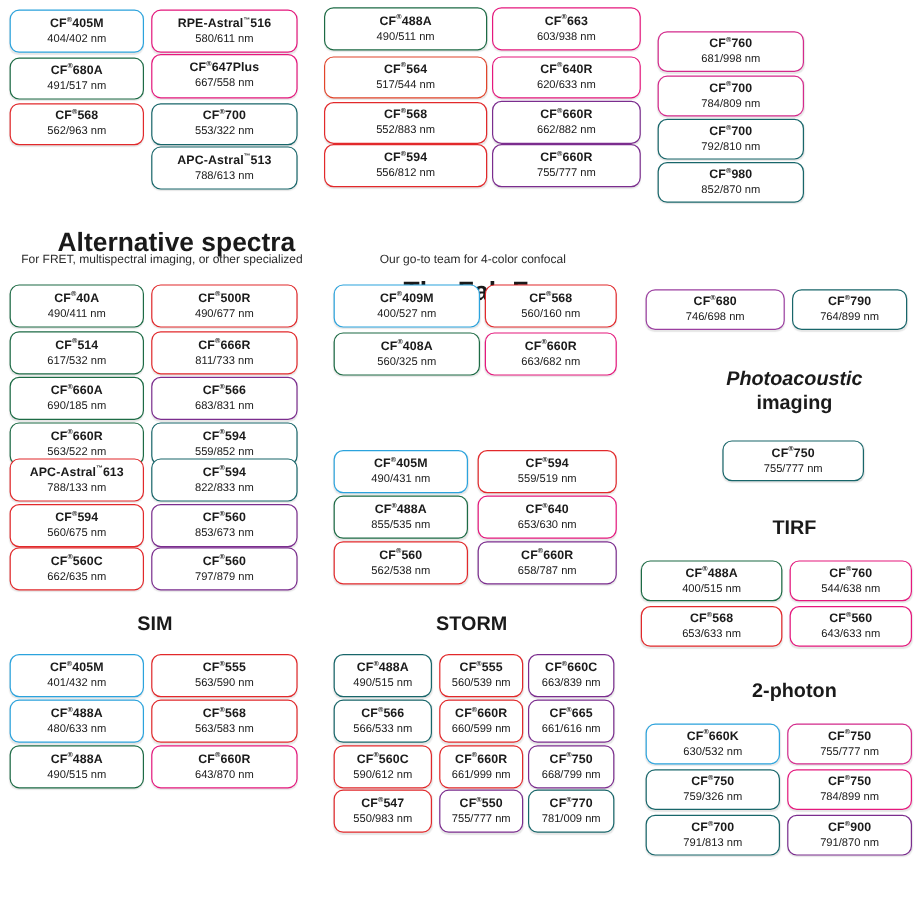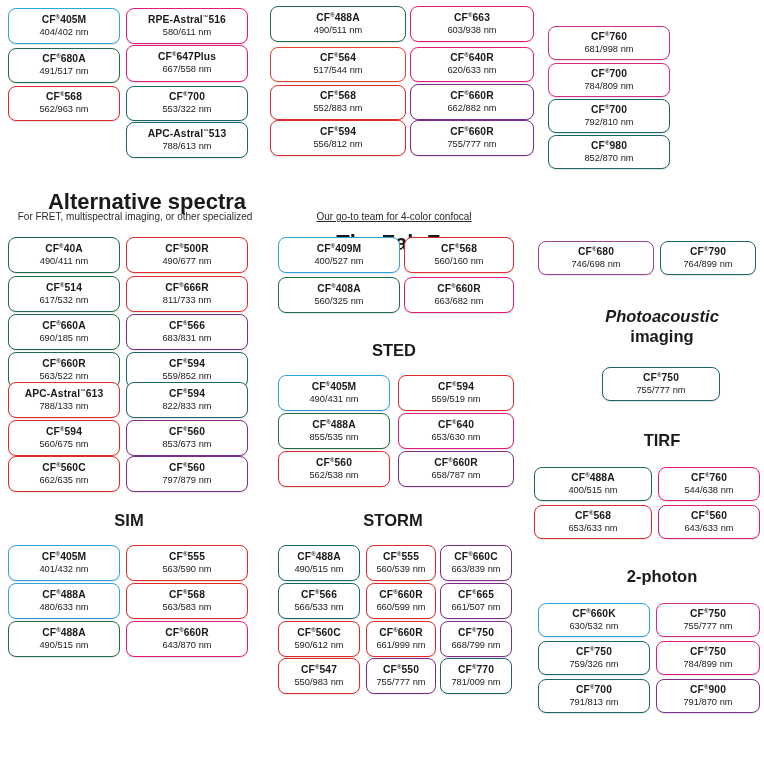--- a/index.html
+++ b/index.html
@@ -91,23 +91,22 @@
 </style>
 </head>
 <body>
 
 <div class="canvas">
 
   <div class="sec-title t-lg" style="left:0px;top:190px;width:270px;">Alternative spectra</div>
   <div class="sec-sub" style="left:0px;top:211px;width:270px;">For FRET, multispectral imaging, or other specialized</div>
 
   <div class="sec-title t-lg" style="left:268px;top:190px;width:252px;margin-top:41px;">The Fab Four</div>
-  <div class="sec-sub" style="left:268px;top:211px;width:252px;text-decoration:underline;">Our go-to team for 4-color confocal</div>
-
-  <div class="sec-title t-md" style="left:268px;top:342px;width:252px;">STED</div>
+  <div class="sec-sub" style="left:268px;top:211px;width:252px;">Our go-to team for 4-color confocal</div>
+
 
   <div class="sec-title t-md" style="left:268px;top:512px;width:250px;">STORM</div>
 
   <div class="sec-title t-md" style="left:0px;top:512px;width:258px;">SIM</div>
 
   <div class="sec-title t-md" style="left:560px;top:308px;width:204px;font-style:italic;">Photoacoustic</div>
   <div class="sec-title t-md" style="left:560px;top:328px;width:204px;">imaging</div>
 
   <div class="sec-title t-md" style="left:560px;top:432px;width:204px;">TIRF</div>
 
@@ -325,21 +324,21 @@
       <div class="pill c-teal" style="left: 278px; top: 583px; width: 82px; height: 36px;">
         <div class="dye">CF<span class="reg">®</span>566</div>
         <div class="spec">566/533 nm</div>
       </div>
       <div class="pill c-red" style="left: 366px; top: 583px; width: 70px; height: 36px;">
         <div class="dye">CF<span class="reg">®</span>660R</div>
         <div class="spec">660/599 nm</div>
       </div>
       <div class="pill c-purple" style="left: 440px; top: 583px; width: 72px; height: 36px;">
         <div class="dye">CF<span class="reg">®</span>665</div>
-        <div class="spec">661/507 nm</div>
+        <div class="spec">661/616 nm</div>
       </div>
       <div class="pill c-red" style="left: 278px; top: 621px; width: 82px; height: 36px;">
         <div class="dye">CF<span class="reg">®</span>560C</div>
         <div class="spec">590/612 nm</div>
       </div>
       <div class="pill c-red" style="left: 366px; top: 621px; width: 70px; height: 36px;">
         <div class="dye">CF<span class="reg">®</span>660R</div>
         <div class="spec">661/999 nm</div>
       </div>
       <div class="pill c-purple" style="left: 440px; top: 621px; width: 72px; height: 36px;">

